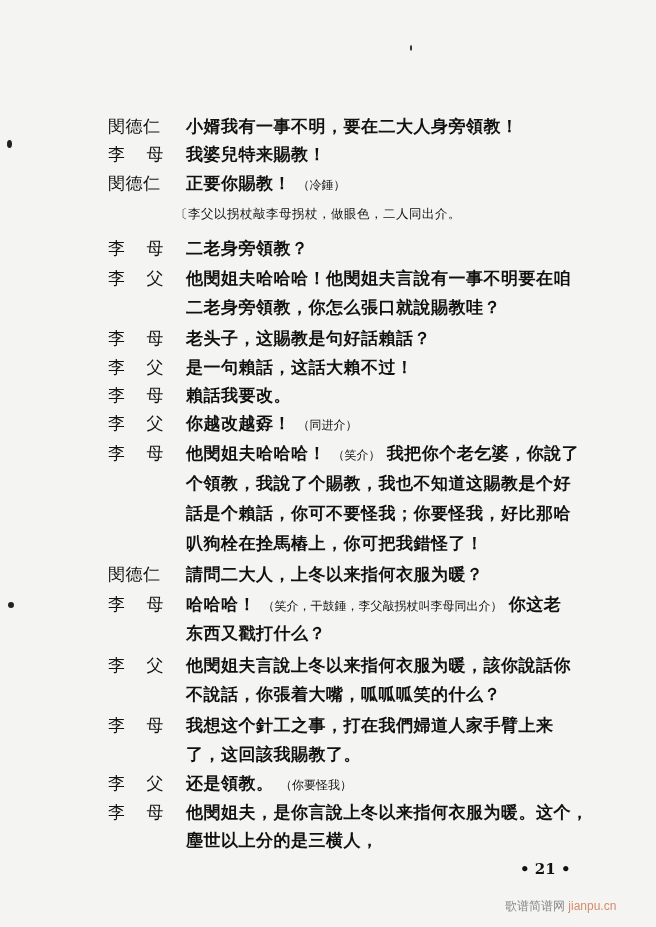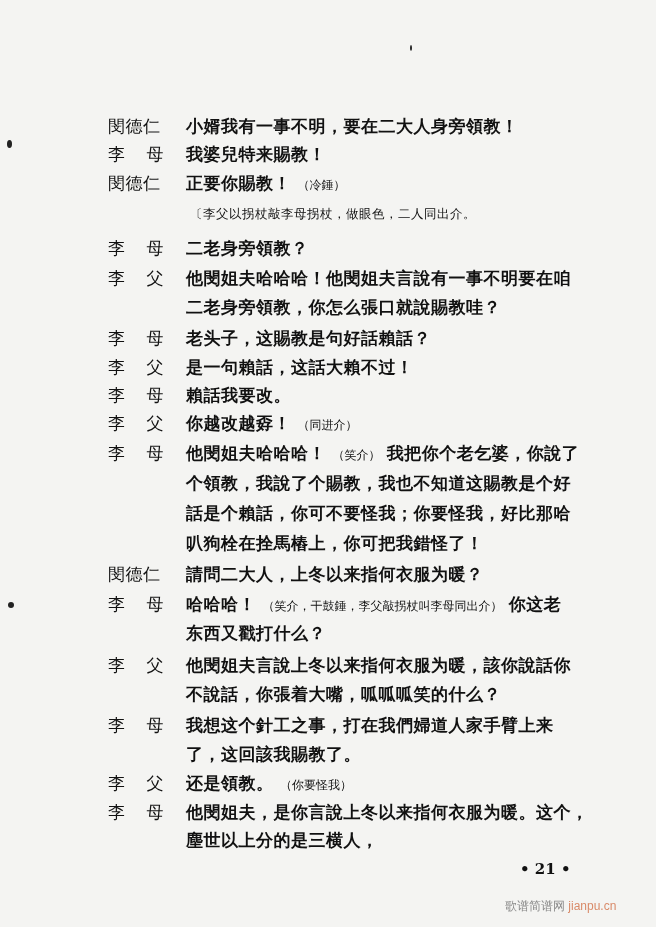--- a/index.html
+++ b/index.html
@@ -9,21 +9,21 @@
       font-family: "DejaVu Serif", "Liberation Serif", serif;
       color: #111;
     }
     .page { position: absolute; left: 0; top: 0; width: 656px; height: 927px; }
     .line { position: absolute; left: 0; white-space: nowrap; font-size: 17px; line-height: 22px; font-weight: bold; letter-spacing: 0.5px; }
     .spk { position: absolute; left: 108px; width: 70px; display: flex; justify-content: space-between; font-weight: normal; text-align: center; }
     .spk.two { width: 56px; left: 108px; }
     .txt { position: absolute; left: 186px; }
     .cont { position: absolute; left: 186px; }
     .small { font-size: 12px; font-weight: normal; letter-spacing: 0; }
-    .stage { position: absolute; left: 175px; font-size: 12.5px; font-weight: normal; white-space: nowrap; margin-left: 15px; }
+    .stage { position: absolute; left: 175px; font-size: 12.5px; font-weight: normal; white-space: nowrap; }
     .pagenum { position: absolute; left: 520px; top: 860px; font-size: 15px; font-weight: bold; }
     .wm { position: absolute; left: 505px; top: 898px; font-family: Liberation Sans, sans-serif; font-size: 12px; color: #8a8a8a; }
     .wm span.en { color: #d98b6a; }
     .spot { position: absolute; background: #222; border-radius: 50%; }
   </style>
 </head>
 <body>
 
 <div class="page">
 

